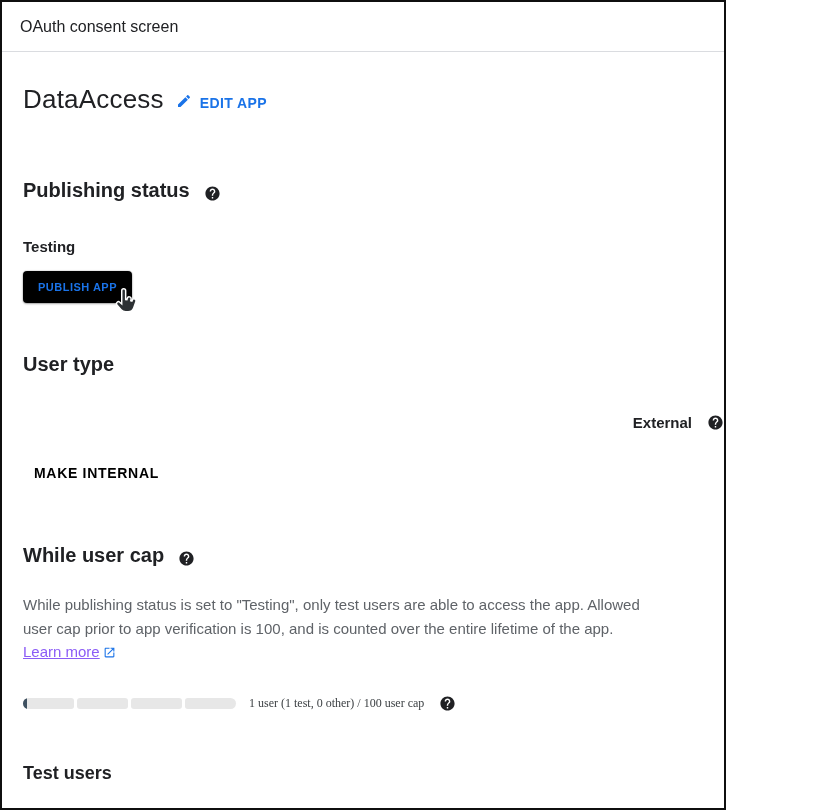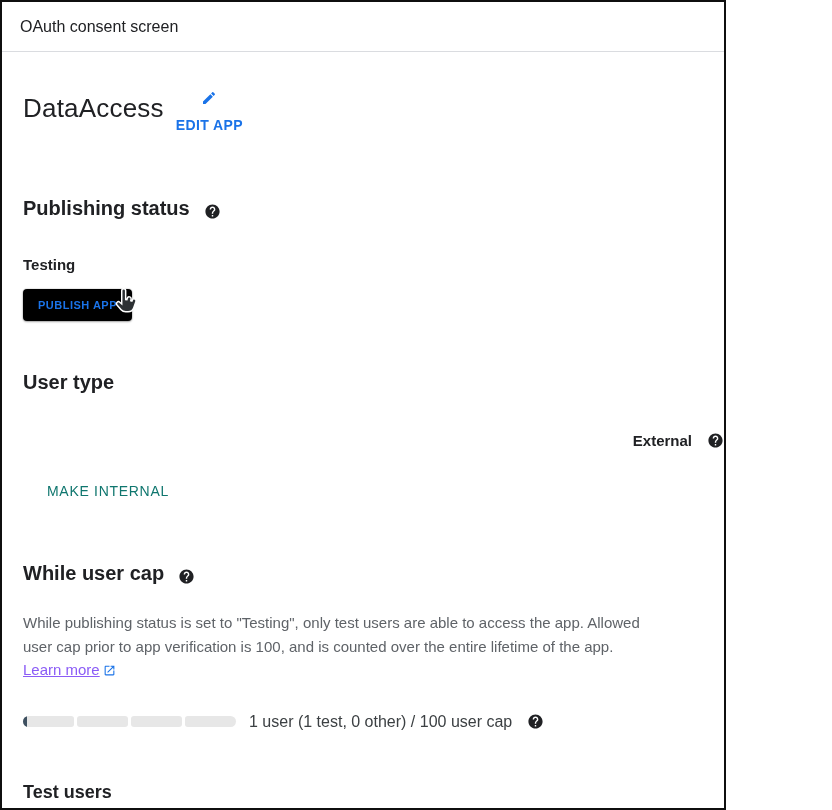--- a/index.html
+++ b/index.html
@@ -11,53 +11,53 @@
   }
   .topbar { height:50px; display:flex; align-items:center; padding:0 18px; border-bottom:1px solid #dadce0; }
   .topbar-title { font-size:16px; color:#202124; }
 
   .content { padding-left:21px; }
 
   .app-row { margin-top:32px; display:flex; align-items:center; }
   .app-name { font-size:26px; font-weight:400; letter-spacing:0.2px; color:#202124; }
   .edit-btn { display:inline-flex; align-items:center; gap:8px; margin-left:12px; margin-top:6px;
     background:none; border:none; color:#1a73e8; font-family:inherit;
-    font-size:14px; font-weight:bold; letter-spacing:0.4px; cursor:pointer;flex-direction:column; }
+    font-size:14px; font-weight:bold; letter-spacing:0.4px; cursor:pointer; }
 
   .section-h { display:flex; align-items:flex-end; font-size:20px; font-weight:bold; color:#202124; }
   .help { display:inline-flex; margin-left:14px; cursor:pointer; }
   .help svg { display:block; }
 
   .publishing-h { margin-top:64px; }
   .status-label { margin-top:36px; font-size:15px; font-weight:bold; color:#202124; }
   .publish-wrap { margin-top:16px; }
   .publish-btn { display:inline-flex; align-items:center; justify-content:center; height:32px; padding:0 15px;
     background:#000000; border:none; border-radius:4px; color:#1a73e8; font-family:inherit;
     font-size:11px; font-weight:bold; letter-spacing:0.5px; cursor:pointer;
     box-shadow:0 1px 2px rgba(0,0,0,.3), 0 0 1px 1px rgba(0,0,0,.08); }
 
   .usertype-h { margin-top:50px; }
   .external-row { margin-top:38px; display:flex; align-items:center;justify-content:flex-end; }
   .external-label { font-size:15px; font-weight:bold; color:#202124; }
   .external-row .help { margin-left:15px; }
-  .make-internal { display:block; margin-top:34px; margin-left:24px; background:none; border:none;
-    color:#0f766e; font-family:inherit; font-size:14px; font-weight:normal; letter-spacing:0.7px; cursor:pointer; }
+  .make-internal { display:block; margin-top:34px; margin-left:11px; background:none; border:none;
+    color:#000000; font-family:inherit; font-size:14px; font-weight:bold; letter-spacing:0.7px; cursor:pointer; }
 
   .usercap-h { margin-top:63px; }
   .cap-desc { margin-top:26px; width:620px; font-size:15px; line-height:23.5px; color:#5f6368; }
   .learn-more { color:#8b5cf6; text-decoration:underline; cursor:pointer; }
   .ext-icon { display:inline-block; vertical-align:-2px; margin-left:3px; }
 
   .usage-row { margin-top:29px; display:flex; align-items:center; }
   .bar { display:flex; gap:3px; width:213px; height:11px; }
   .bar-seg { flex:1; background:#e7e7e7; border-radius:3px; position:relative; overflow:hidden; }
   .bar-seg:first-child { border-top-left-radius:6px; border-bottom-left-radius:6px; }
   .bar-seg:last-child { border-top-right-radius:6px; border-bottom-right-radius:6px; }
   .bar-fill { position:absolute; left:0; top:0; bottom:0; background:#3e5060; border-radius:6px 0 0 6px; }
-  .usage-text { margin-left:13px; font-size:16px; color:#3c4043; }
+  .usage-text { margin-left:13px; font-size:12px; color:#3c4043;font-family:Liberation Serif, serif; }
   .usage-row .help { margin-left:15px; }
 
   .testusers-h { margin-top:51px; font-size:18px; font-weight:bold; color:#202124; }
 
   .cursor { position:absolute; left:111px; top:284px; pointer-events:none; }
 </style>
 </head>
 <body>
 
 <div class="page">

